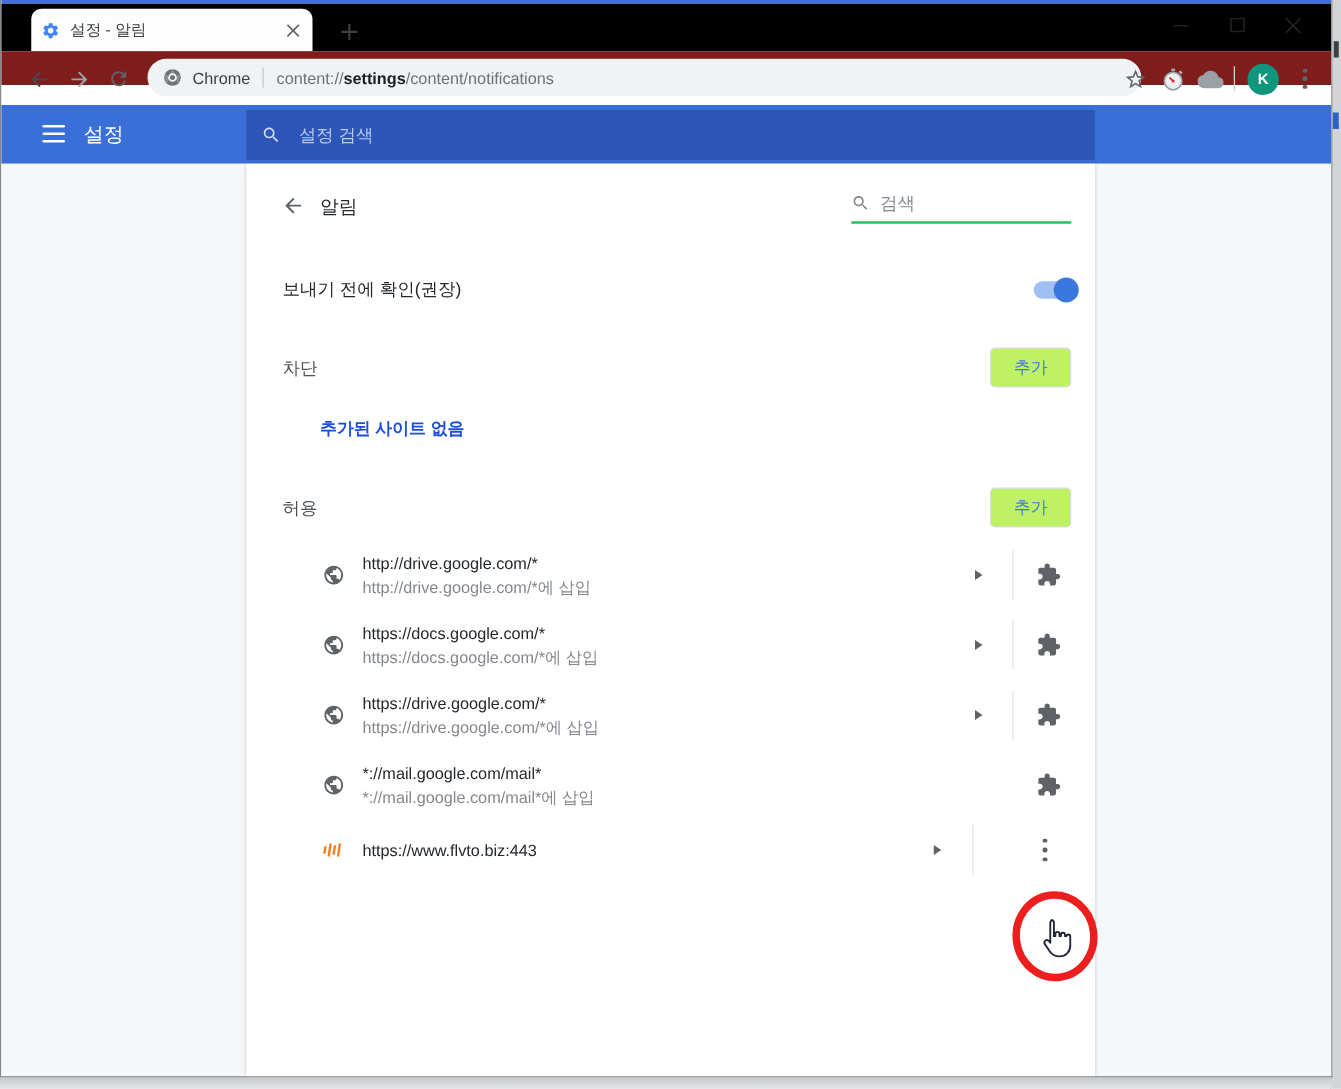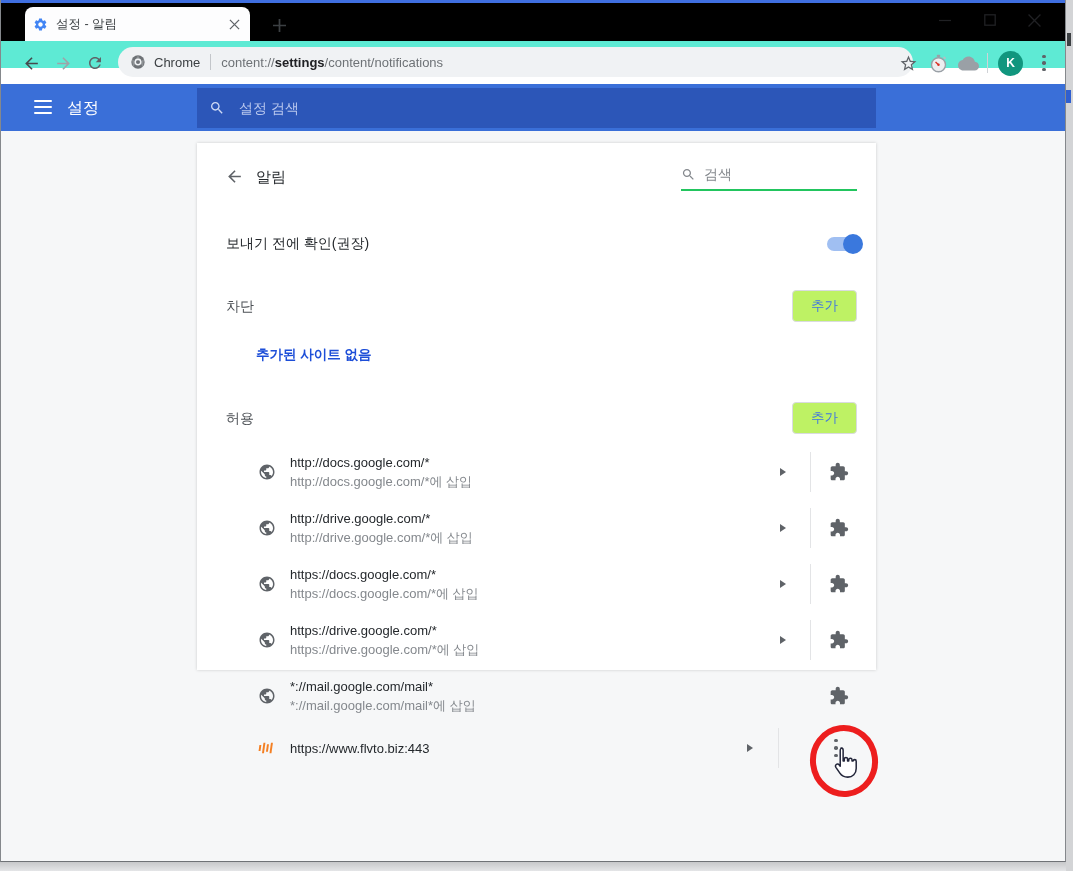--- a/index.html
+++ b/index.html
@@ -26,21 +26,21 @@
   .tab{position:absolute;left:24px;top:4px;width:225px;height:34px;background:#fdfdfe;
        border-radius:8px 8px 0 0;display:flex;align-items:center;padding:0 8px;box-sizing:border-box;}
   .tab-title{font-size:12.5px;color:#3c4043;margin-left:8px;flex:1;white-space:nowrap;overflow:hidden;}
   .tab-close{width:16px;height:16px;display:flex;align-items:center;justify-content:center;}
   .newtab-btn{position:absolute;left:266px;top:12px;width:24px;height:20px;
               display:flex;align-items:center;justify-content:center;}
 
   .win-controls{position:absolute;right:8px;top:0;height:34px;display:flex;align-items:center;}
   .win-btn{width:45px;height:30px;display:flex;align-items:center;justify-content:center;}
 
-  .toolbar{position:absolute;left:0;top:41px;width:100%;height:27px;background:#5eead4;}
+  .toolbar{position:absolute;left:0;top:41px;width:100%;height:27px;background:#7f1d1d;}
   .nav-btn{position:absolute;top:7px;width:30px;height:30px;display:flex;align-items:center;justify-content:center;border-radius:50%;}
   .omnibox{position:absolute;left:117px;top:6px;width:795px;height:30px;border-radius:15px;
            background:#f0f2f4;display:flex;align-items:center;padding:0 12px;box-sizing:border-box;}
   .omni-sep{width:1px;height:16px;background:#c3c6ca;margin:0 10px;}
   .omni-label{font-size:13px;color:#3c4043;margin-left:8px;}
   .omni-url{font-size:13px;color:#6e7276;white-space:nowrap;}
   .omni-url b{color:#202124;font-weight:bold;}
   .tool-right{position:absolute;right:6px;top:7px;height:30px;display:flex;align-items:center;}
   .tool-icon{width:30px;height:30px;display:flex;align-items:center;justify-content:center;}
   .vsep{width:1px;height:20px;background:#d0d3d7;margin:0 4px;}
@@ -55,21 +55,21 @@
   .burger i{display:block;height:2px;background:#fff;border-radius:1px;}
   .topbar-title{position:absolute;left:66px;top:14px;font-size:16px;color:#ffffff;}
   .settings-search{position:absolute;left:196px;top:4px;width:679px;height:40px;background:#2c56b8;
                    display:flex;align-items:center;padding:0 12px;box-sizing:border-box;}
   .settings-search input{background:transparent;border:none;outline:none;font-size:14px;
                    color:#e8eeff;margin-left:12px;width:400px;font-family:"Liberation Sans",sans-serif;}
   .settings-search input::placeholder{color:#b9c7ee;opacity:1;}
 
   
   .page{position:absolute;left:0;top:131px;width:100%;height:730px;background:#f6f7f8;}
-  .card{position:absolute;left:196px;top:12px;width:679px;height:527px;background:#ffffff;
+  .card{position:absolute;left:196px;top:0;width:679px;height:730px;background:#ffffff;
         box-shadow:0 0 3px rgba(0,0,0,0.18);}
 
   .back-btn{position:absolute;left:26px;top:22px;width:22px;height:22px;display:flex;align-items:center;justify-content:center;}
   .page-title{position:absolute;left:59px;top:25px;font-size:15px;color:#24282c;}
   .mini-search{position:absolute;left:484px;top:22px;width:176px;display:flex;align-items:center;
                border-bottom:2px solid #22c55e;padding-bottom:6px;}
   .mini-search input{background:transparent;border:none;outline:none;font-size:14px;color:#24282c;
                width:140px;margin-left:6px;font-family:"Liberation Sans",sans-serif;}
   .mini-search input::placeholder{color:#84888d;opacity:1;}
 
@@ -250,36 +250,20 @@
 
         <div class="sec-label" style="top:155px">차단</div>
         <button class="add-btn" style="top:147px">추가</button>
         <div class="empty-text">추가된 사이트 없음</div>
 
         <div class="sec-label" style="top:267px">허용</div>
         <button class="add-btn" style="top:259px">추가</button>
 
         <div class="rows">
 
-          <div class="site-row">
-            <svg class="row-icon" viewBox="0 0 24 24">
-                <path fill="#5f6368" d="M12 2C6.48 2 2 6.48 2 12s4.48 10 10 10 10-4.48 10-10S17.52 2 12 2zm-1 17.93c-3.95-.49-7-3.85-7-7.93 0-.62.08-1.21.21-1.79L9 15v1c0 1.1.9 2 2 2v1.93zm6.9-2.54c-.26-.81-1-1.39-1.9-1.39h-1v-3c0-.55-.45-1-1-1H8v-2h2c.55 0 1-.45 1-1V7h2c1.1 0 2-.9 2-2v-.41c2.93 1.19 5 4.06 5 7.41 0 2.08-.8 3.97-2.1 5.39z"></path>
-              </svg>
-            <div class="row-text">
-                <div class="row-url">http://docs.google.com/*</div>
-                <div class="row-sub">http://docs.google.com/*에 삽입</div>
-              </div>
-            <span class="row-arrow" style="left:583px"></span>
-            <span class="row-sep" style="left:613px"></span>
-            <div class="row-action" style="left:630px">
-              <svg width="20" height="20" viewBox="0 0 24 24">
-                  <path fill="#5f6368" d="M20.5 11H19V7c0-1.1-.9-2-2-2h-4V3.5C13 2.12 11.88 1 10.5 1S8 2.12 8 3.5V5H4c-1.1 0-1.99.9-1.99 2v3.8H3.5c1.49 0 2.7 1.21 2.7 2.7s-1.21 2.7-2.7 2.7H2V20c0 1.1.9 2 2 2h3.8v-1.5c0-1.49 1.21-2.7 2.7-2.7 1.49 0 2.7 1.21 2.7 2.7V22H17c1.1 0 2-.9 2-2v-4h1.5c1.38 0 2.5-1.12 2.5-2.5S21.88 11 20.5 11z"></path>
-                </svg>
-            </div>
-          </div>
 
           <div class="site-row">
             <svg class="row-icon" viewBox="0 0 24 24">
                 <path fill="#5f6368" d="M12 2C6.48 2 2 6.48 2 12s4.48 10 10 10 10-4.48 10-10S17.52 2 12 2zm-1 17.93c-3.95-.49-7-3.85-7-7.93 0-.62.08-1.21.21-1.79L9 15v1c0 1.1.9 2 2 2v1.93zm6.9-2.54c-.26-.81-1-1.39-1.9-1.39h-1v-3c0-.55-.45-1-1-1H8v-2h2c.55 0 1-.45 1-1V7h2c1.1 0 2-.9 2-2v-.41c2.93 1.19 5 4.06 5 7.41 0 2.08-.8 3.97-2.1 5.39z"></path>
               </svg>
             <div class="row-text">
                 <div class="row-url">http://drive.google.com/*</div>
                 <div class="row-sub">http://drive.google.com/*에 삽입</div>
               </div>
             <span class="row-arrow" style="left:583px"></span>

